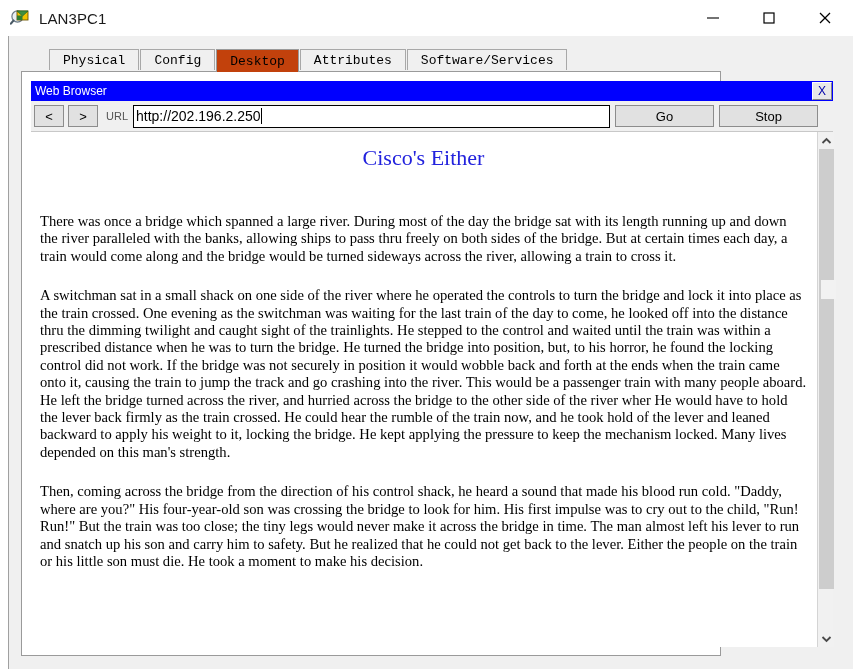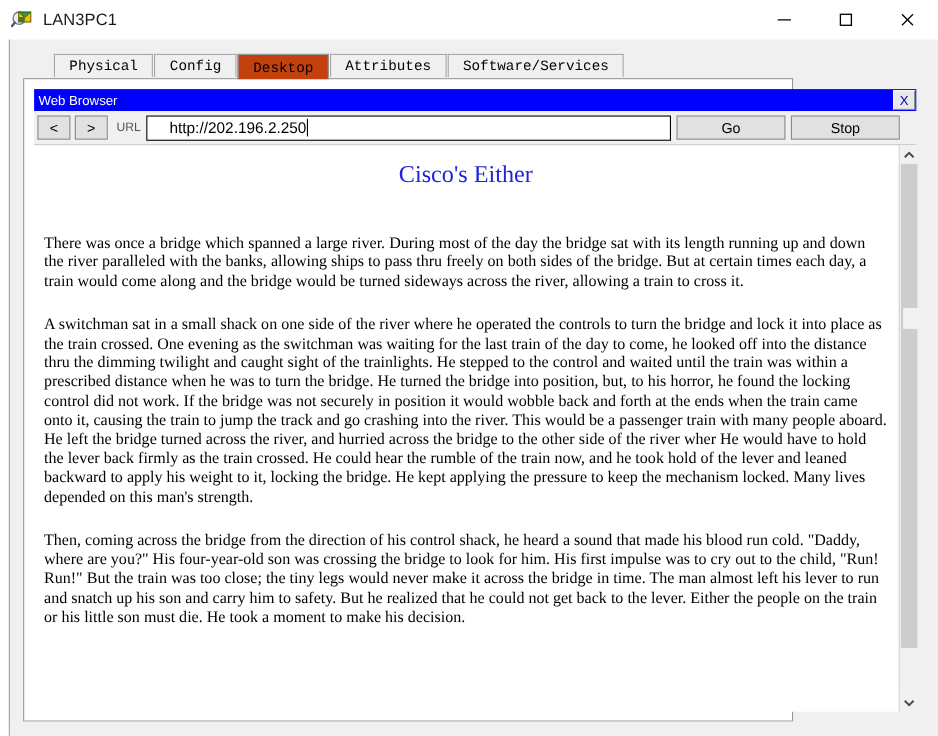--- a/index.html
+++ b/index.html
@@ -181,21 +181,21 @@
     color: #555555;
     margin: 0 5px 0 4px;
   }
   .url-field {
     flex: 1;
     height: 23px;
     background: #ffffff;
     border: 1px solid #000000;
     display: flex;
     align-items: center;
-    padding-left: 20px;
+    padding-left: 2px;
     box-sizing: border-box;
     position: relative;
   }
   .url-text {
     font-family: "Liberation Sans", sans-serif;
     font-size: 14px;
     color: #000000;
     white-space: nowrap;
   }
   .caret {

